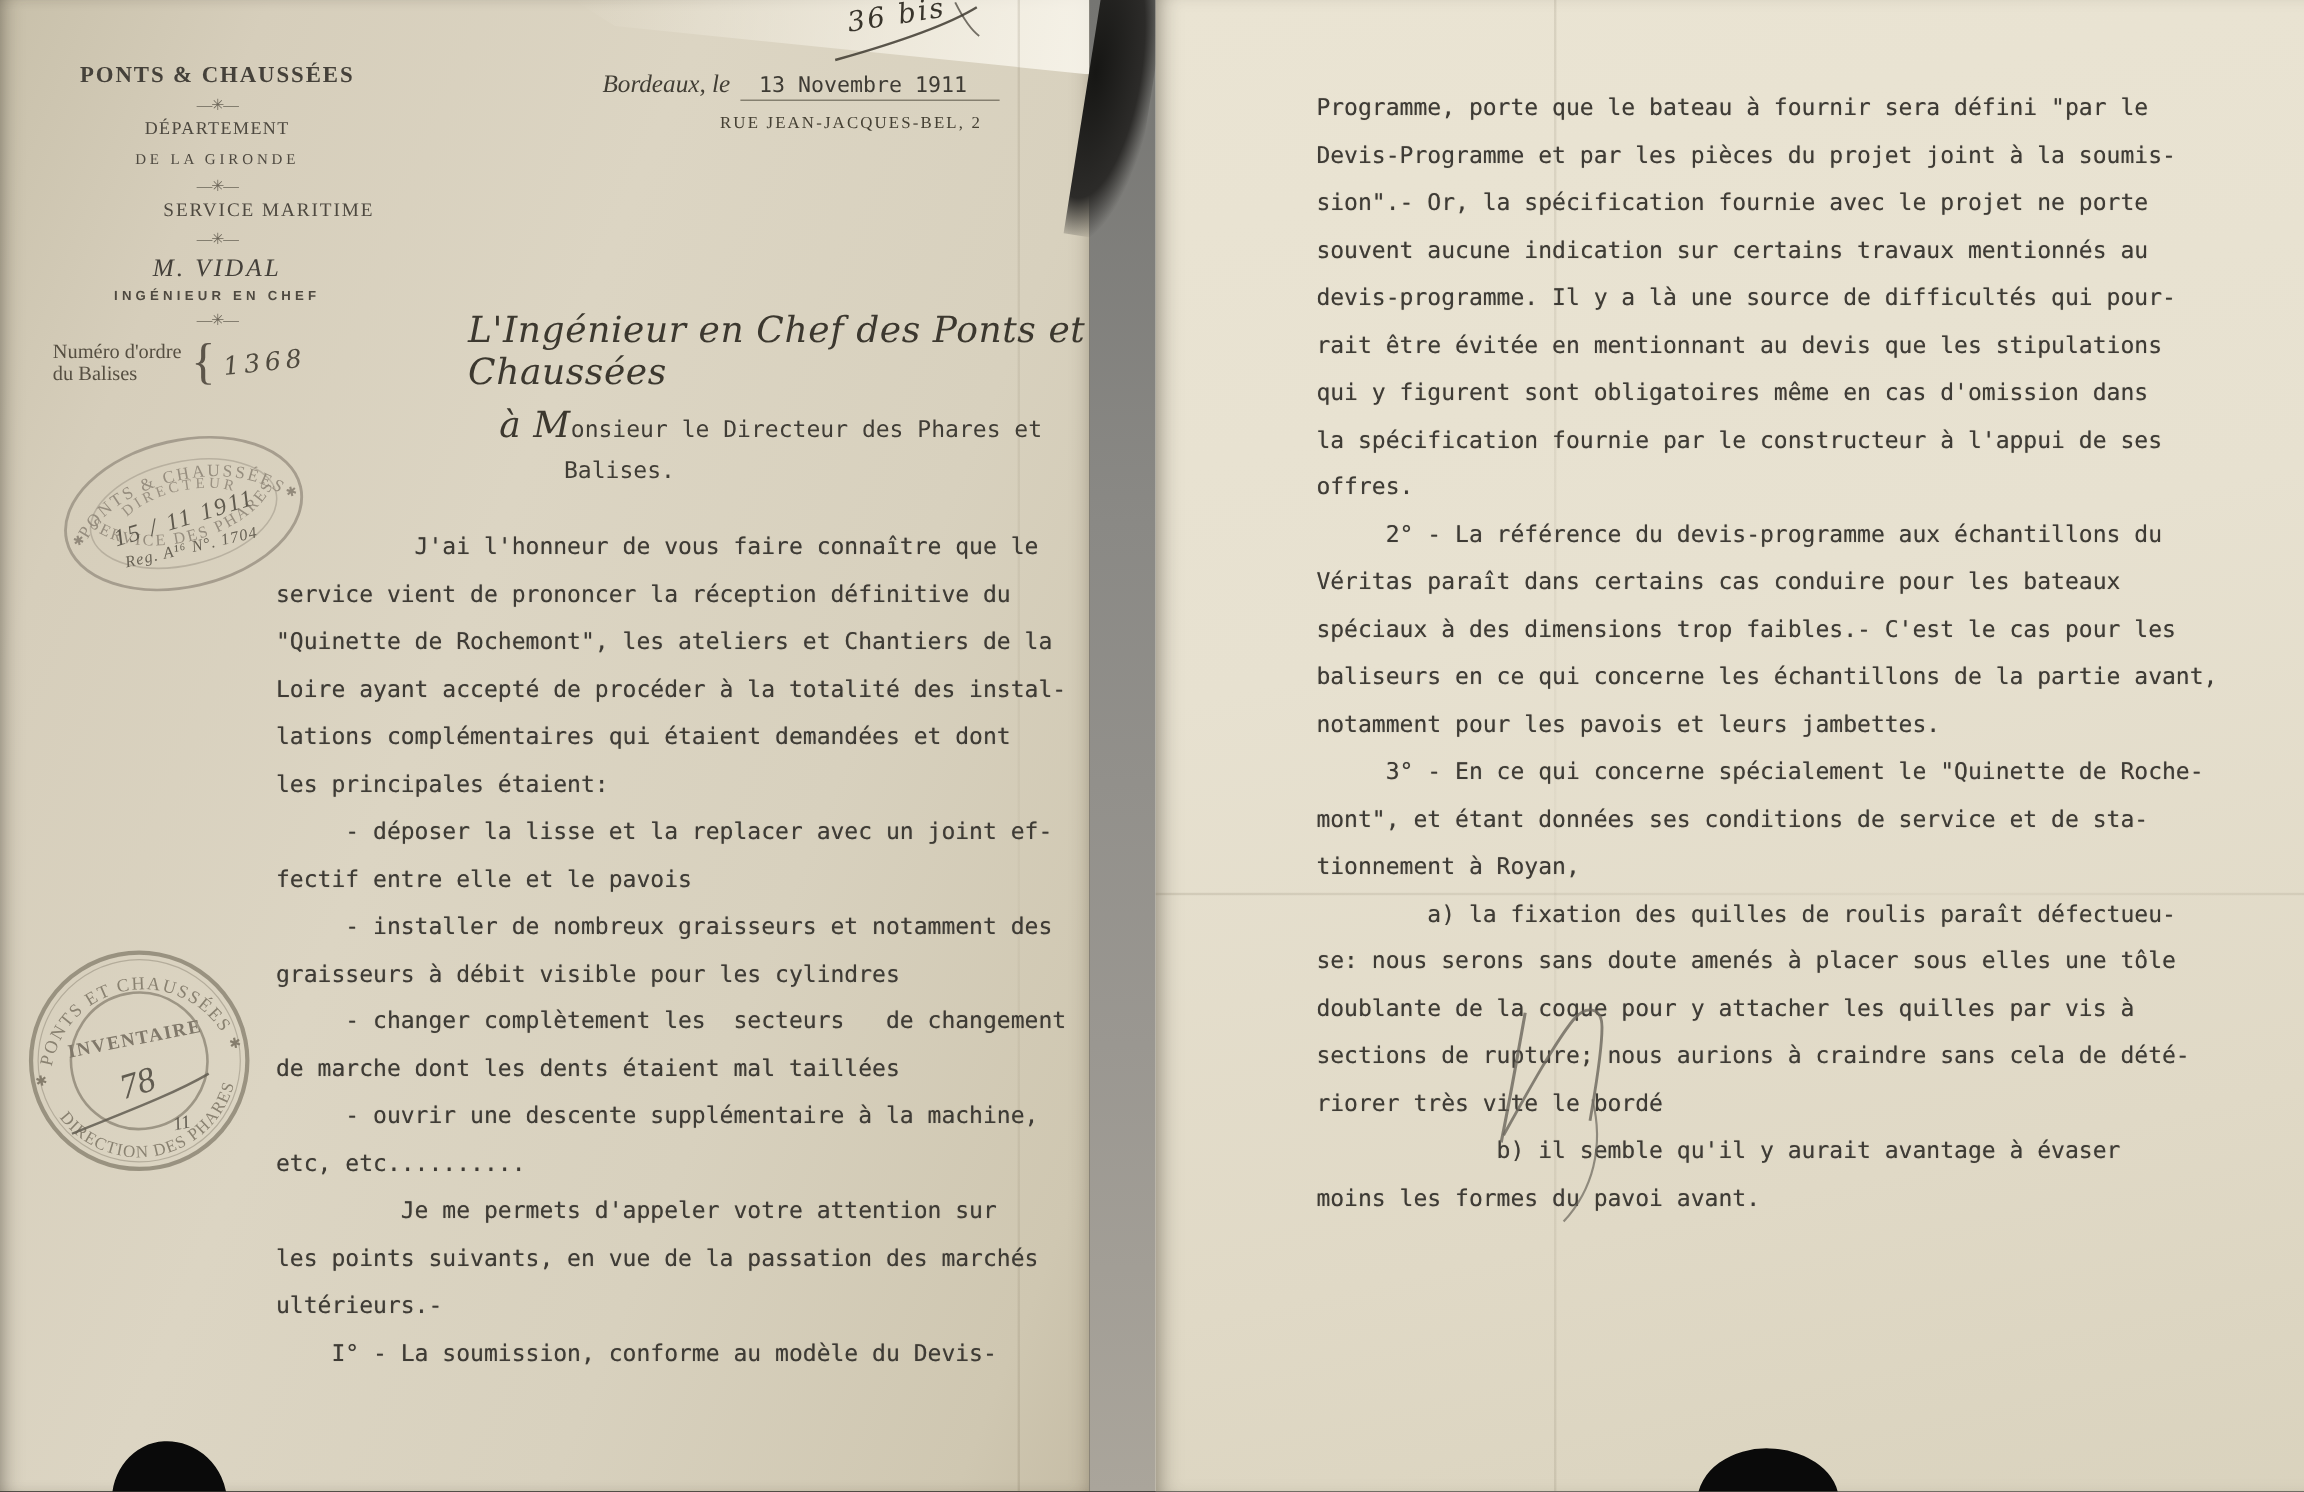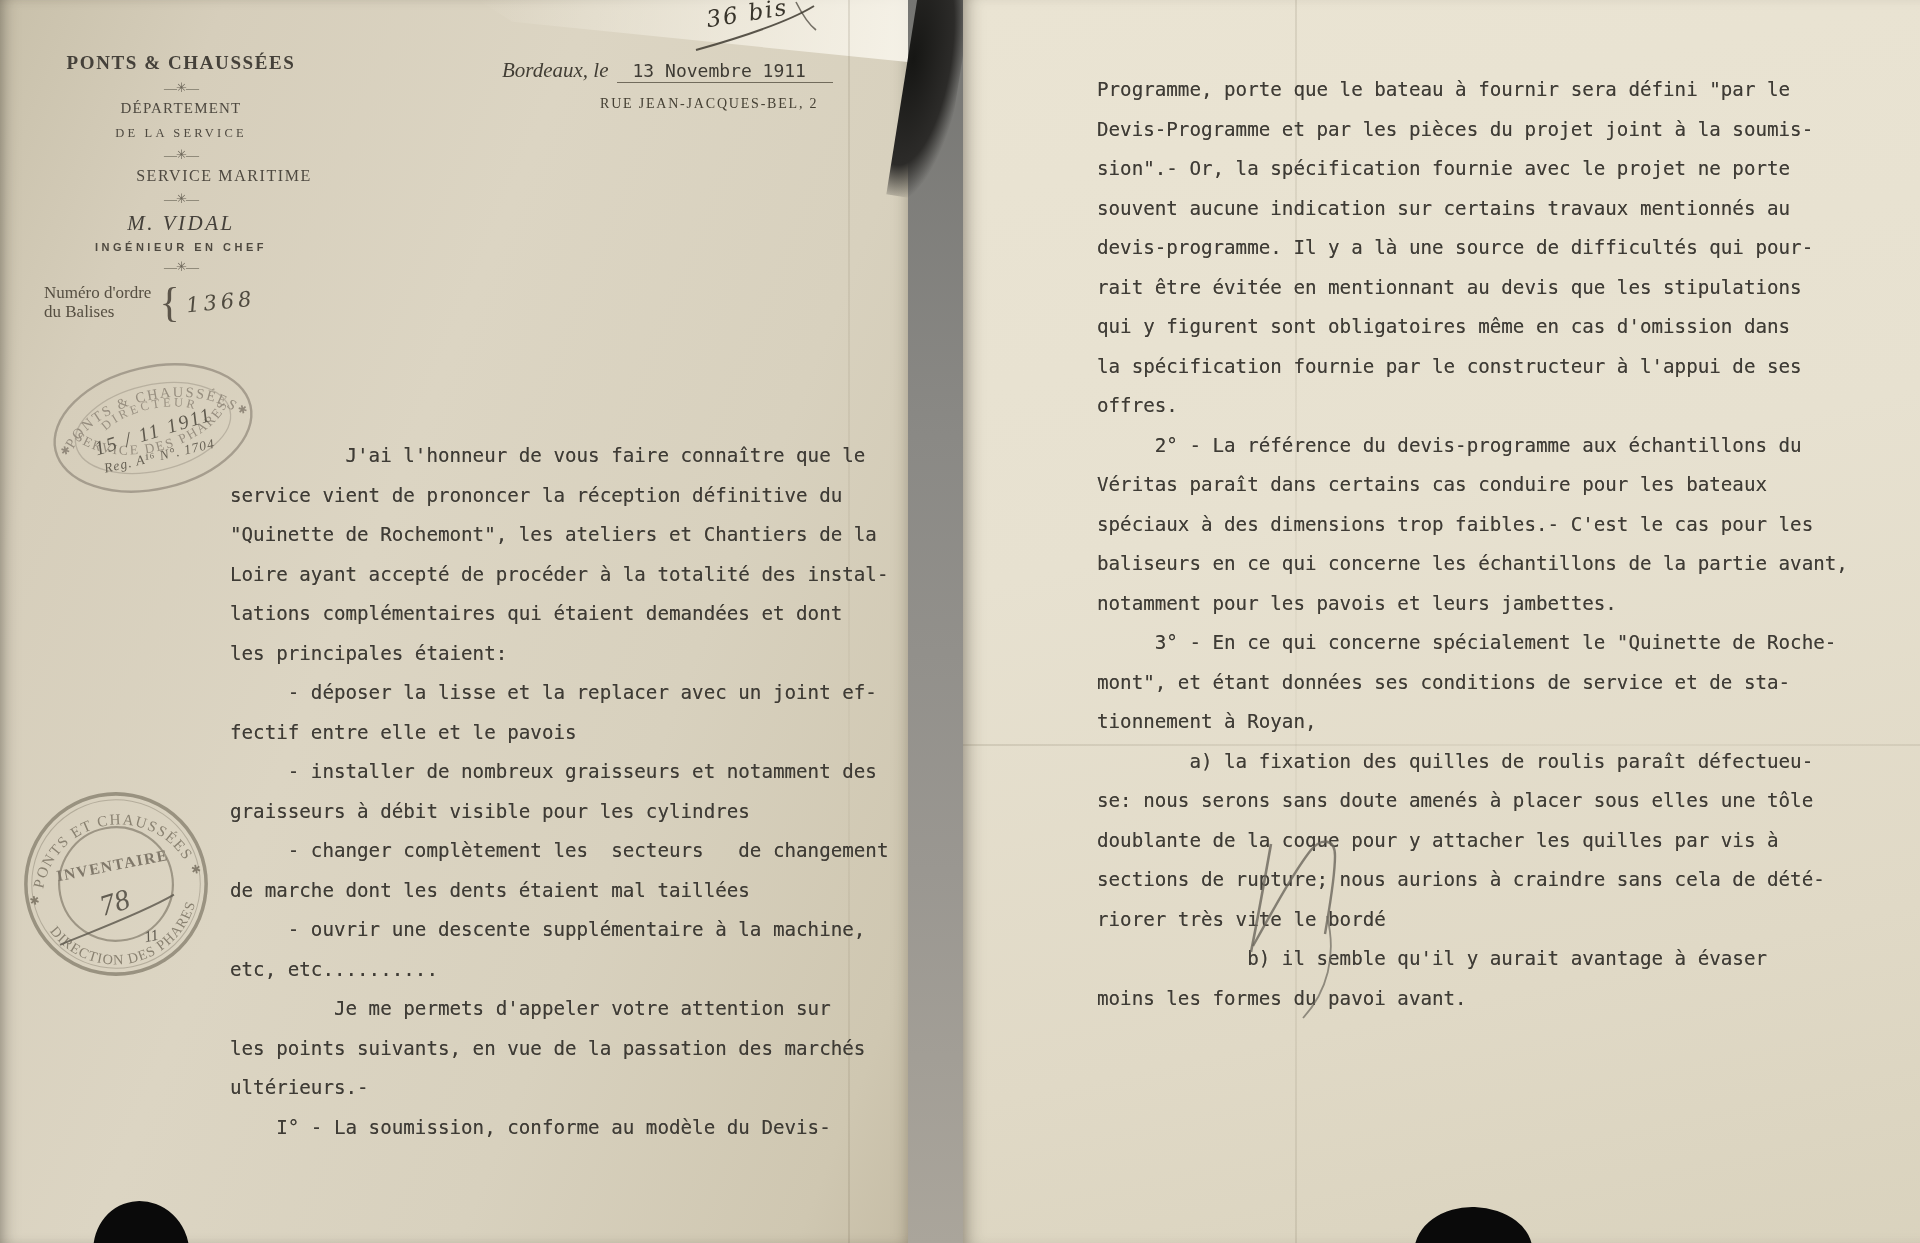--- a/index.html
+++ b/index.html
@@ -89,21 +89,21 @@
       <svg width="130" height="60" viewBox="0 0 130 60">
         <path d="M122,6 C96,22 54,36 4,50" fill="none" stroke="#3e3a30" stroke-width="2" opacity=".85"></path>
         <path d="M104,2 C110,14 116,24 124,30" fill="none" stroke="#3e3a30" stroke-width="1.6" opacity=".7"></path>
       </svg>
     </div>
 
     <header class="letterhead">
       <div class="lh-title">PONTS &amp; CHAUSSÉES</div>
       <div class="lh-orn">―✳―</div>
       <div class="lh-dept">DÉPARTEMENT</div>
-      <div class="lh-gironde">DE LA SERVICE</div>
+      <div class="lh-gironde">DE LA GIRONDE</div>
       <div class="lh-orn">―✳―</div>
       <div class="lh-service">SERVICE MARITIME</div>
       <div class="lh-orn">―✳―</div>
       <div class="lh-vidal">M. VIDAL</div>
       <div class="lh-chef">INGÉNIEUR EN CHEF</div>
       <div class="lh-orn">―✳―</div>
     </header>
     <div class="registre">
       <span class="labels">
         <span>Numéro d'ordre</span><br>
@@ -112,20 +112,27 @@
       <span class="brace">{</span>
       <span class="num hand">1368</span>
     </div>
 
     <div class="dateline">
       <span class="date-printed">Bordeaux, le</span>
       <span class="date-typed">13 Novembre 1911</span>
     </div>
     <div class="address">RUE JEAN-JACQUES-BEL, 2</div>
 
+    <div class="salutation">
+      <div class="script">L'Ingénieur en Chef des Ponts et Chaussées</div>
+      <div class="sal-l2">
+        <span class="script">à M</span><span class="typed sal-typed">onsieur le Directeur des Phares et</span>
+      </div>
+      <div class="typed sal-l3">Balises.</div>
+    </div>
 
     <svg class="stamp oval-stamp" width="210" height="132" viewBox="0 0 210 132">
       <ellipse cx="105" cy="66" rx="100" ry="61" fill="none" stroke="#948b7d" stroke-width="2.4" opacity=".8"></ellipse>
       <ellipse cx="105" cy="66" rx="79" ry="43" fill="none" stroke="#948b7d" stroke-width="1.3" opacity=".5"></ellipse>
       <defs>
         <path id="ovTop" d="M 16,80 A 91,53 0 0 1 194,80" fill="none"></path>
         <path id="ovDir" d="M 50,66 A 58,28 0 0 1 160,66" fill="none"></path>
         <path id="ovBot" d="M 26,58 A 85,50 0 0 0 184,58" fill="none"></path>
       </defs>
       <text font-size="14.5" letter-spacing="2" fill="#8d8476" opacity=".95">

